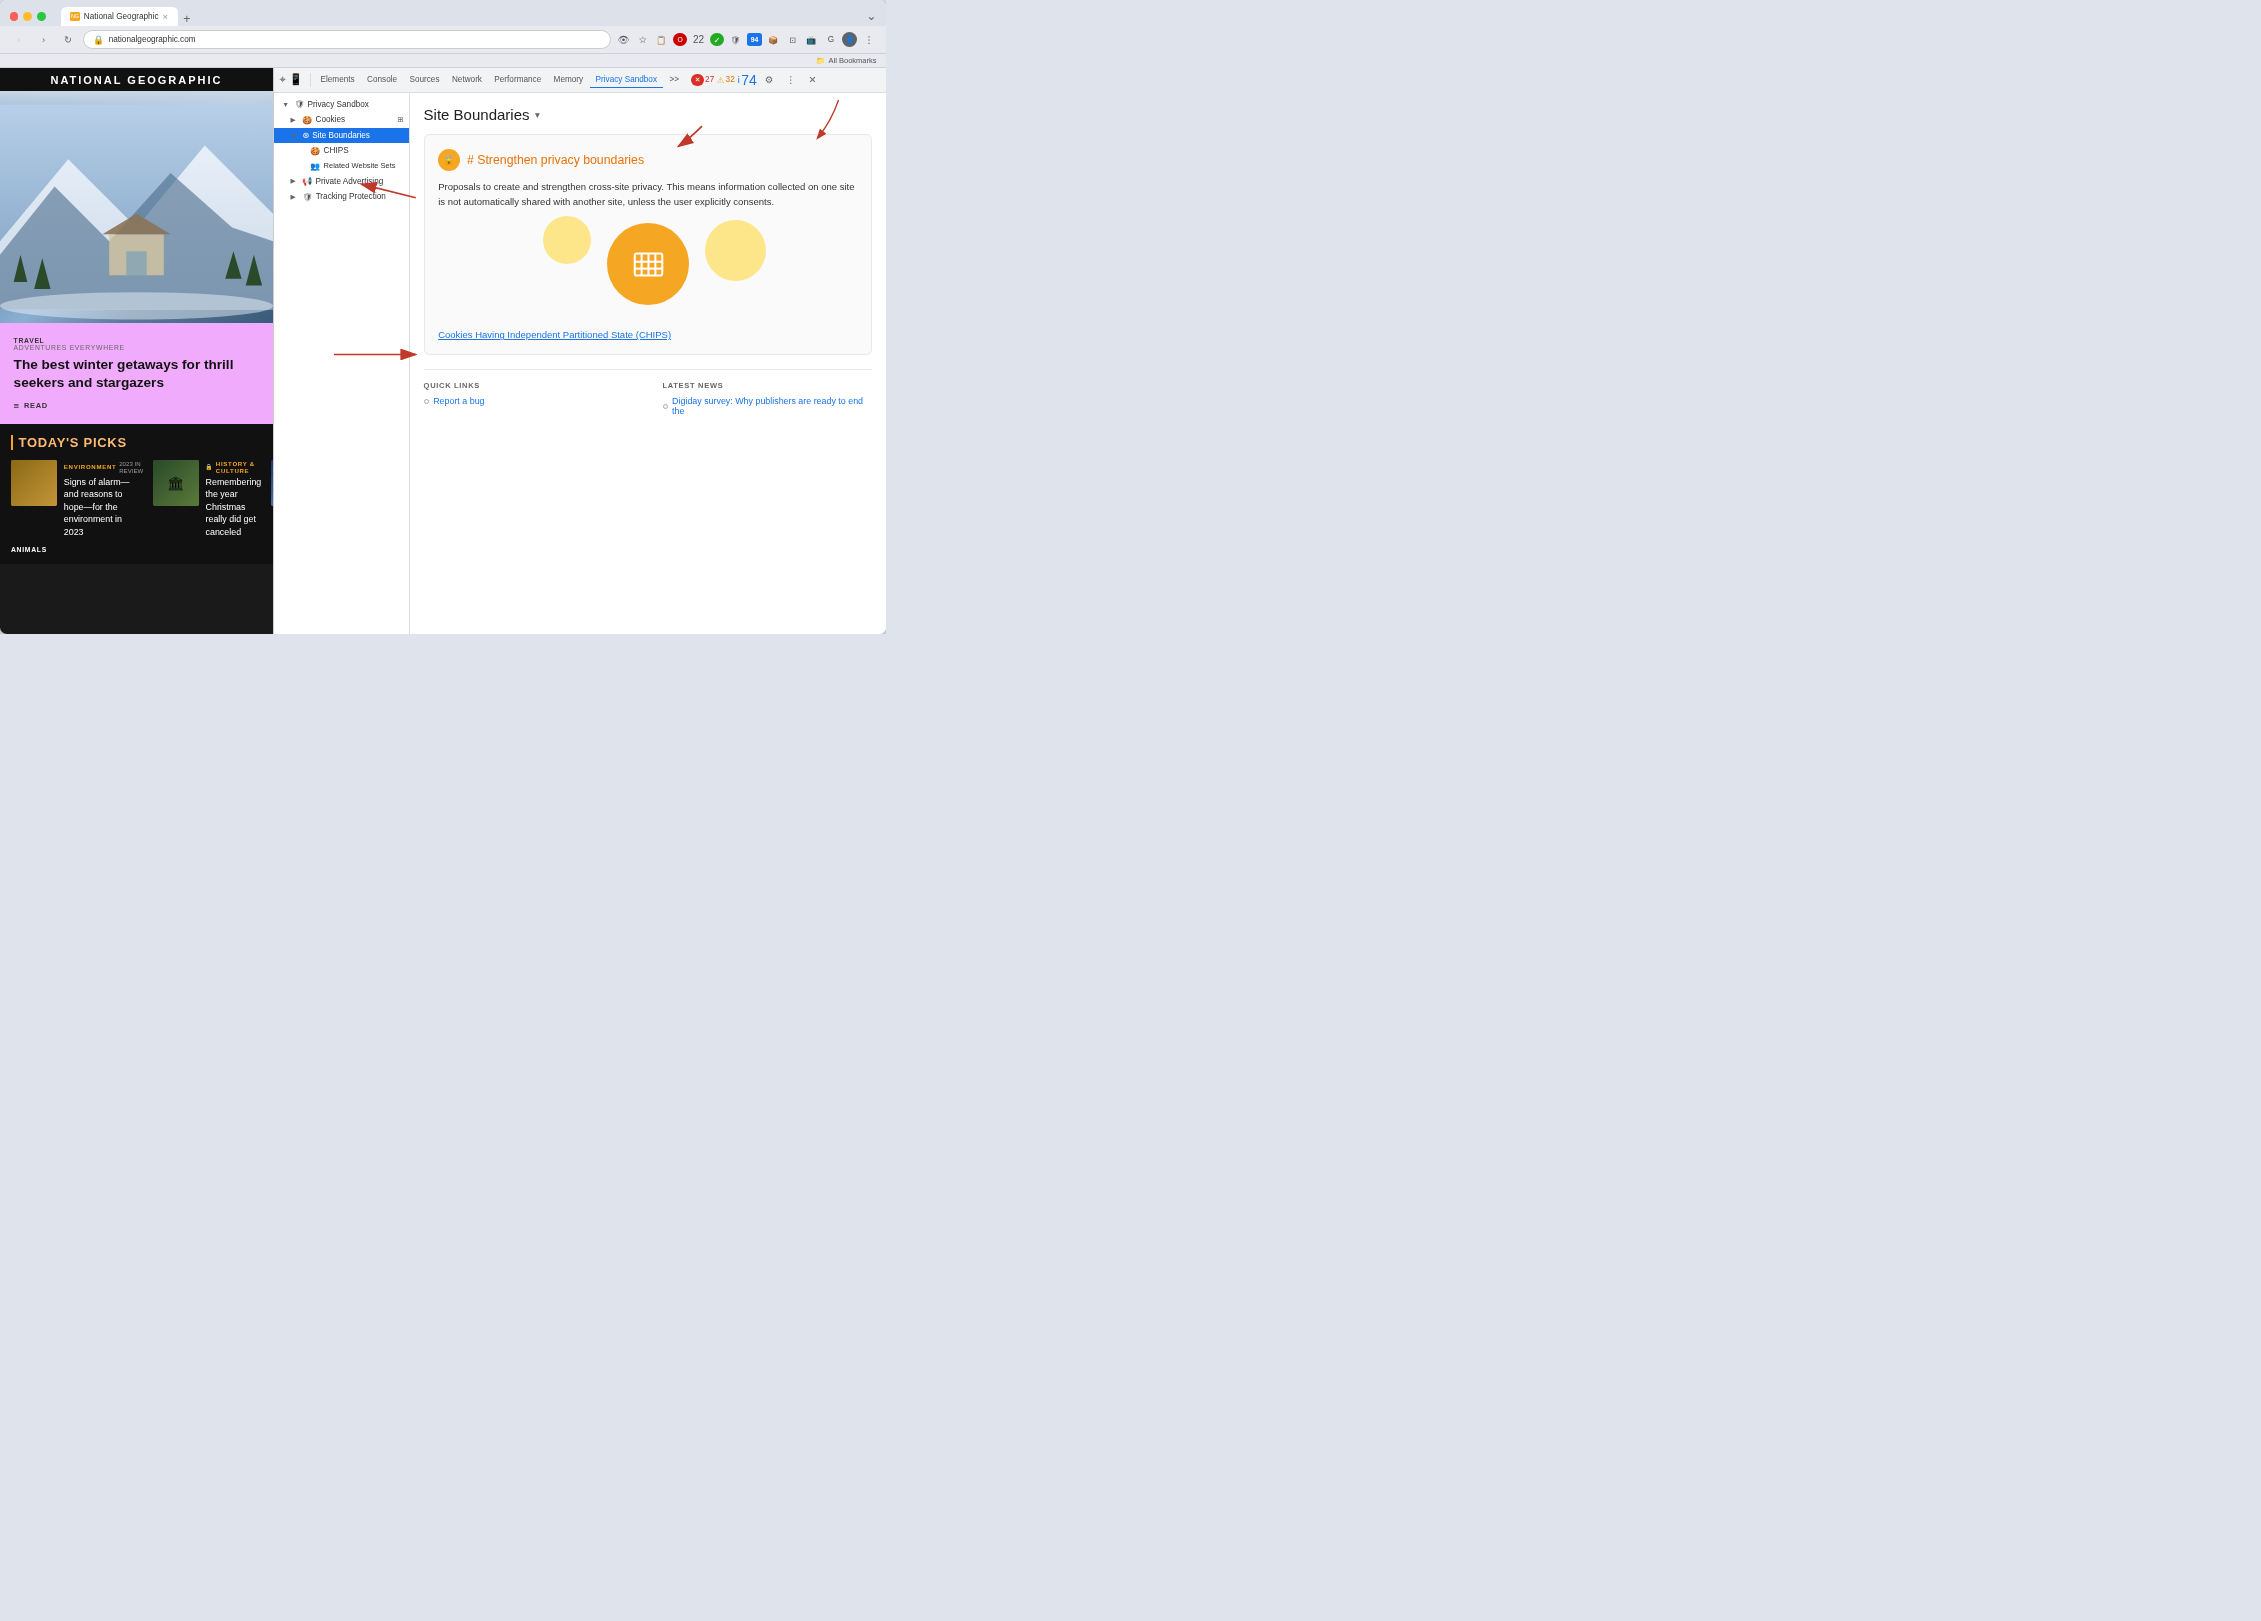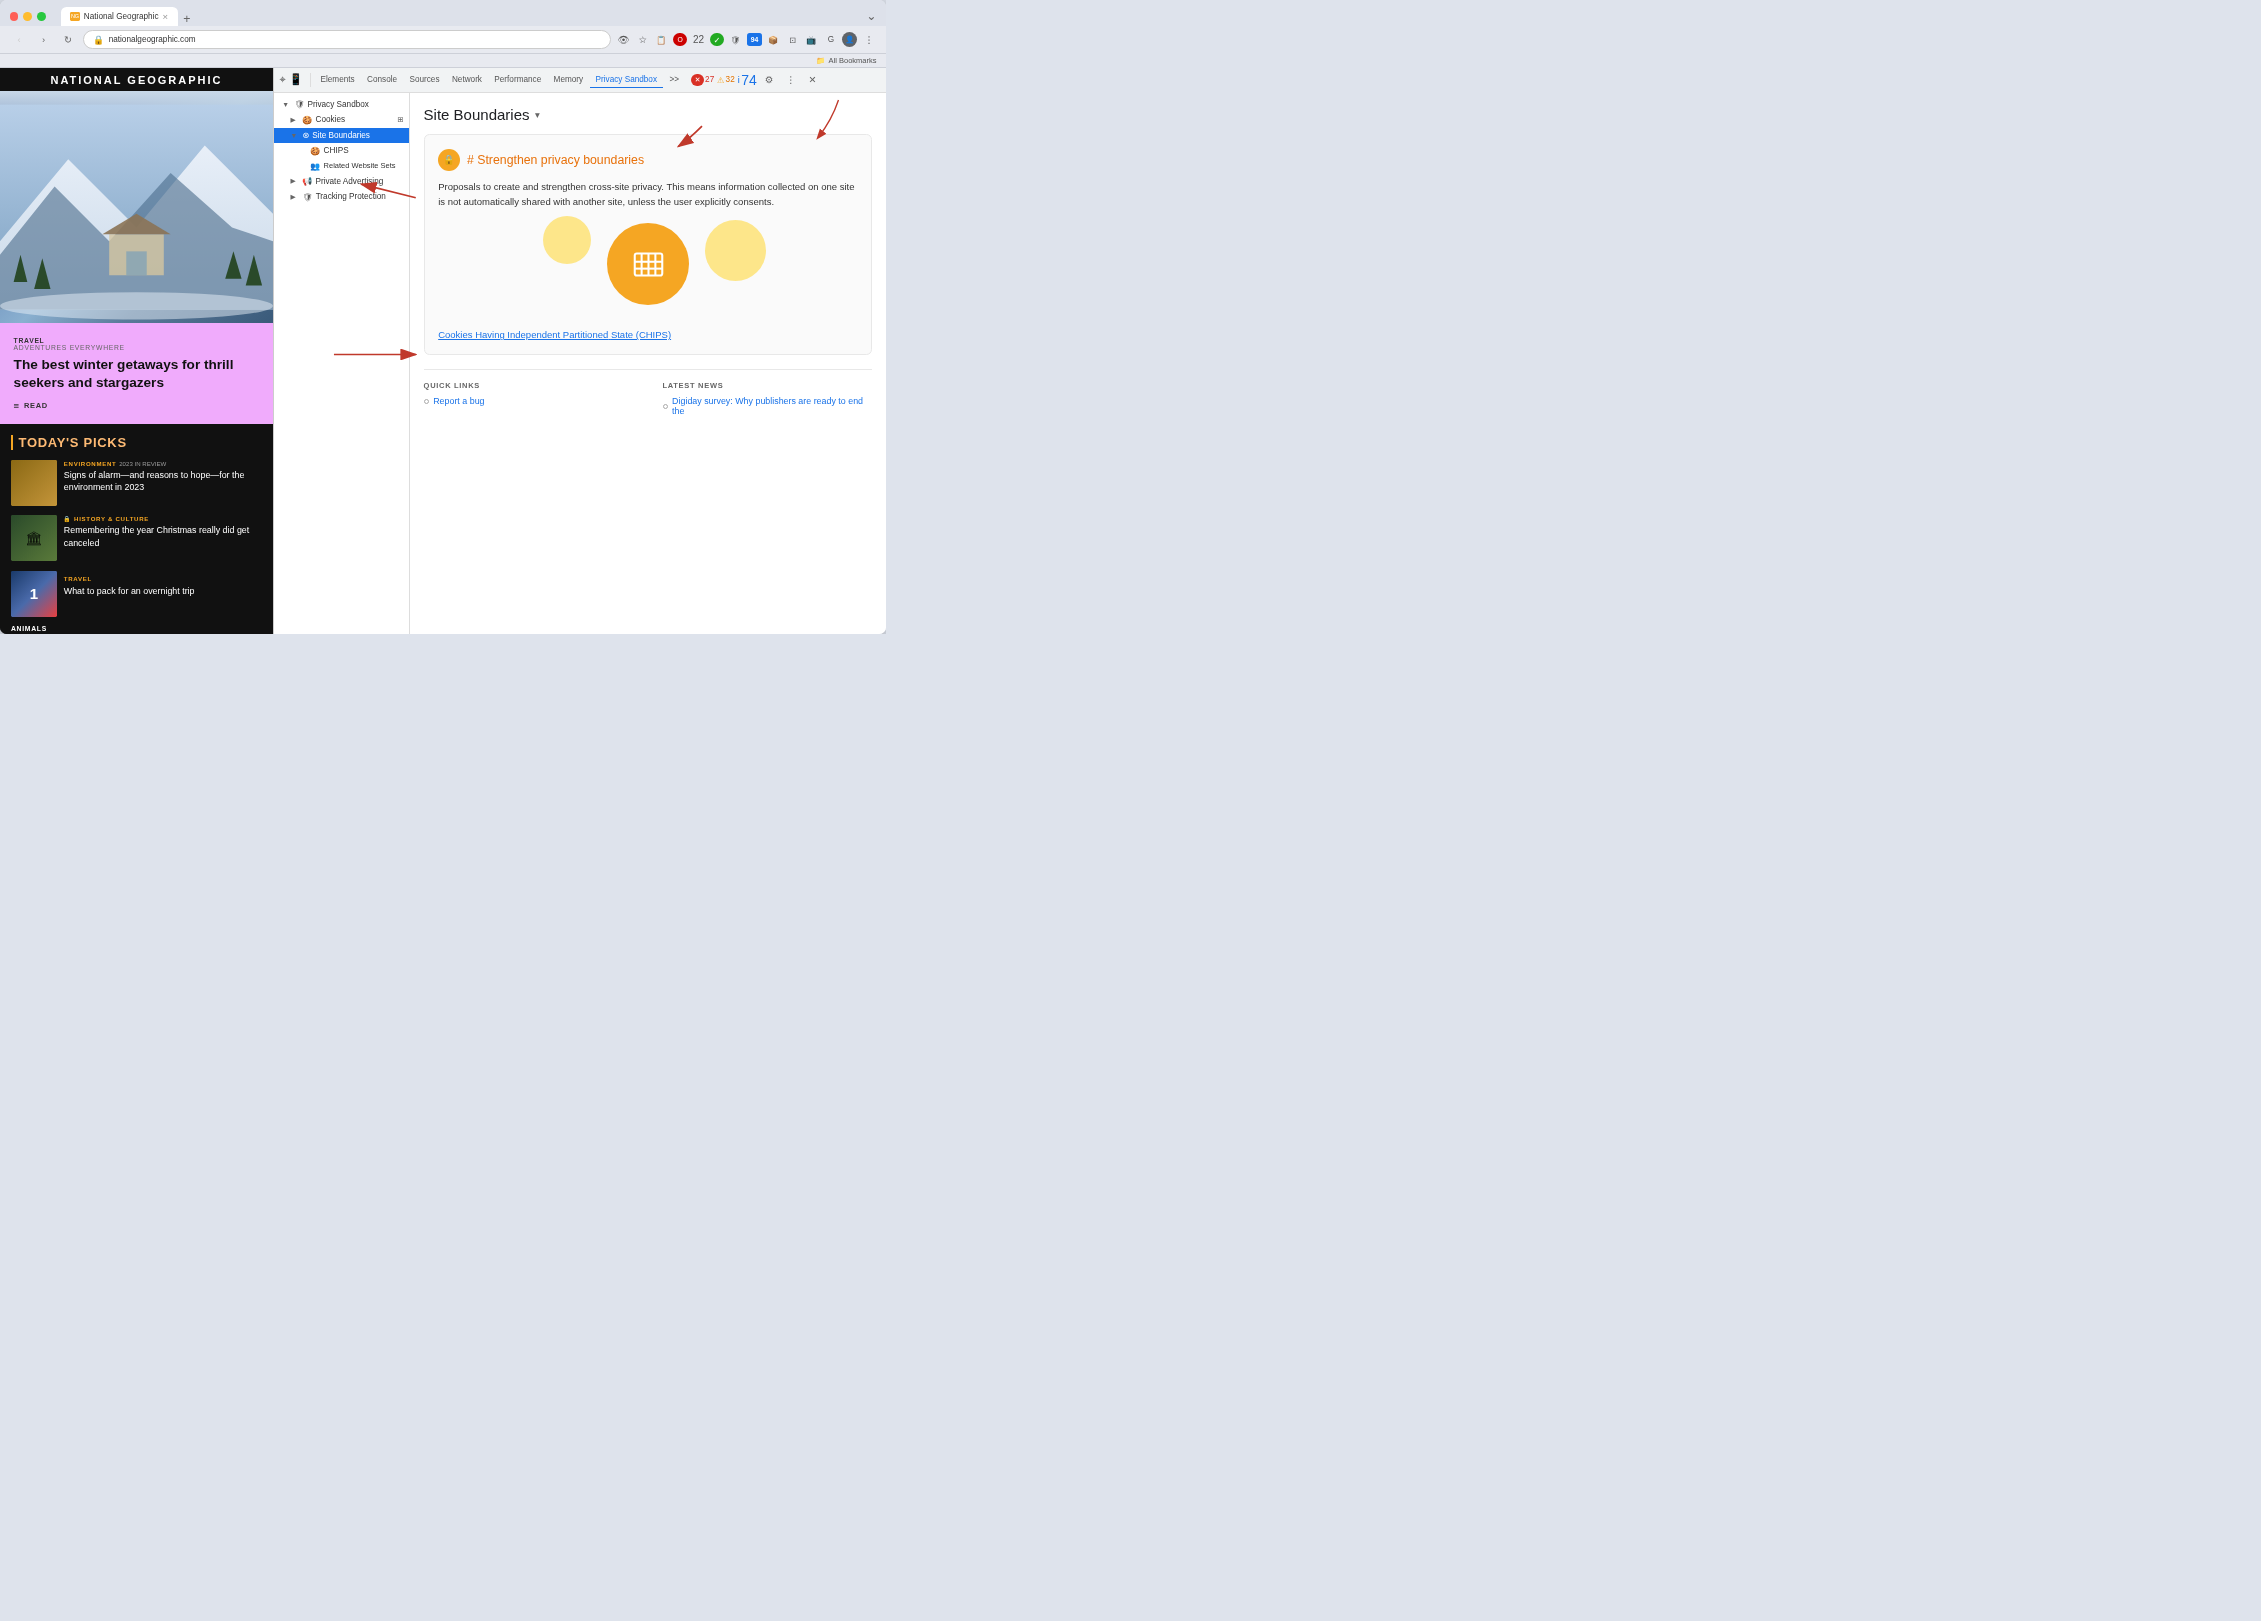--- a/index.html
+++ b/index.html
@@ -38,21 +38,21 @@
     .article-card { background: #f0abfc; padding: 13.6px; }
     .article-category { font-size: 6.8px; color: #333; text-transform: uppercase; letter-spacing: 0.7px; font-weight: 600; }
     .article-subtitle { font-size: 6.8px; color: #666; text-transform: uppercase; letter-spacing: 0.7px; }
     .article-title { font-size: 13.6px; font-weight: 700; color: #111; margin: 5.5px 0; line-height: 1.3; }
     .read-btn { display: flex; align-items: center; gap: 4.1px; margin-top: 8.2px; font-size: 7.5px; color: #333; text-transform: uppercase; letter-spacing: 0.7px; font-weight: 600; }
     .read-icon { font-size: 9.5px; }
     .today-picks { background: #111; padding: 11px; }
     .section-title { display: flex; align-items: center; gap: 5.5px; }
     .section-bar { width: 2px; height: 15px; background: #f5a623; }
     .section-label { color: #fdba74; font-size: 13px; font-weight: 700; text-transform: uppercase; letter-spacing: 0.7px; }
-    .picks-list { margin-top: 9.5px; display: flex; flex-direction: column; gap: 9.5px; }
+    .picks-list { margin-top: 9.5px; display: flex; flex-direction: row; gap: 9.5px; }
     .pick-item { display: flex; gap: 6.8px; align-items: flex-start; }
     .pick-thumb { width: 46px; height: 46px; flex-shrink: 0; border-radius: 1.4px; }
     .pick-thumb-env { background: linear-gradient(135deg, #8b6914, #c4953a); }
     .pick-thumb-hist { background: linear-gradient(135deg, #2a4a2a, #5a7a3a); }
     .pick-thumb-travel { background: linear-gradient(135deg, #1a3a6a, #4a6aaa, #e84040); }
     .pick-meta { flex: 1; }
     .pick-category { font-size: 6.1px; font-weight: 700; color: #f5a623; text-transform: uppercase; letter-spacing: 0.7px; }
     .pick-category-sub { font-size: 6.1px; color: #999; text-transform: uppercase; }
     .pick-title { font-size: 8.9px; color: #fff; font-weight: 500; line-height: 1.4; margin-top: 2px; }
     .animals-label { color: #fff; font-size: 6.8px; text-transform: uppercase; letter-spacing: 0.7px; font-weight: 600; margin-top: 5.5px; }

